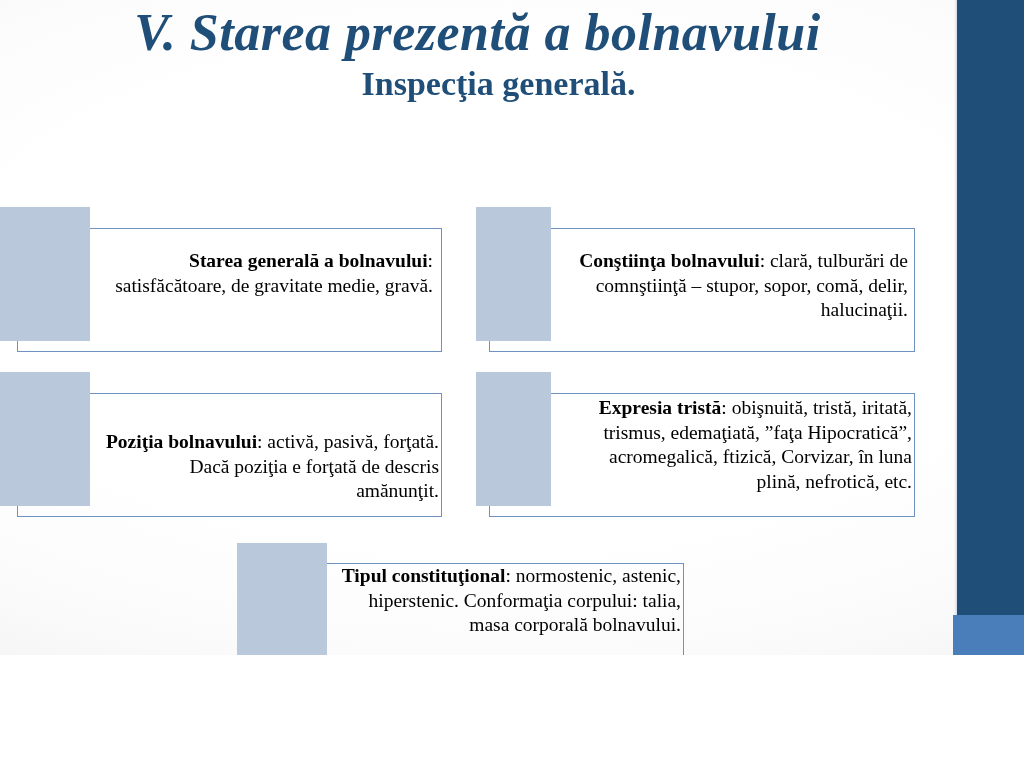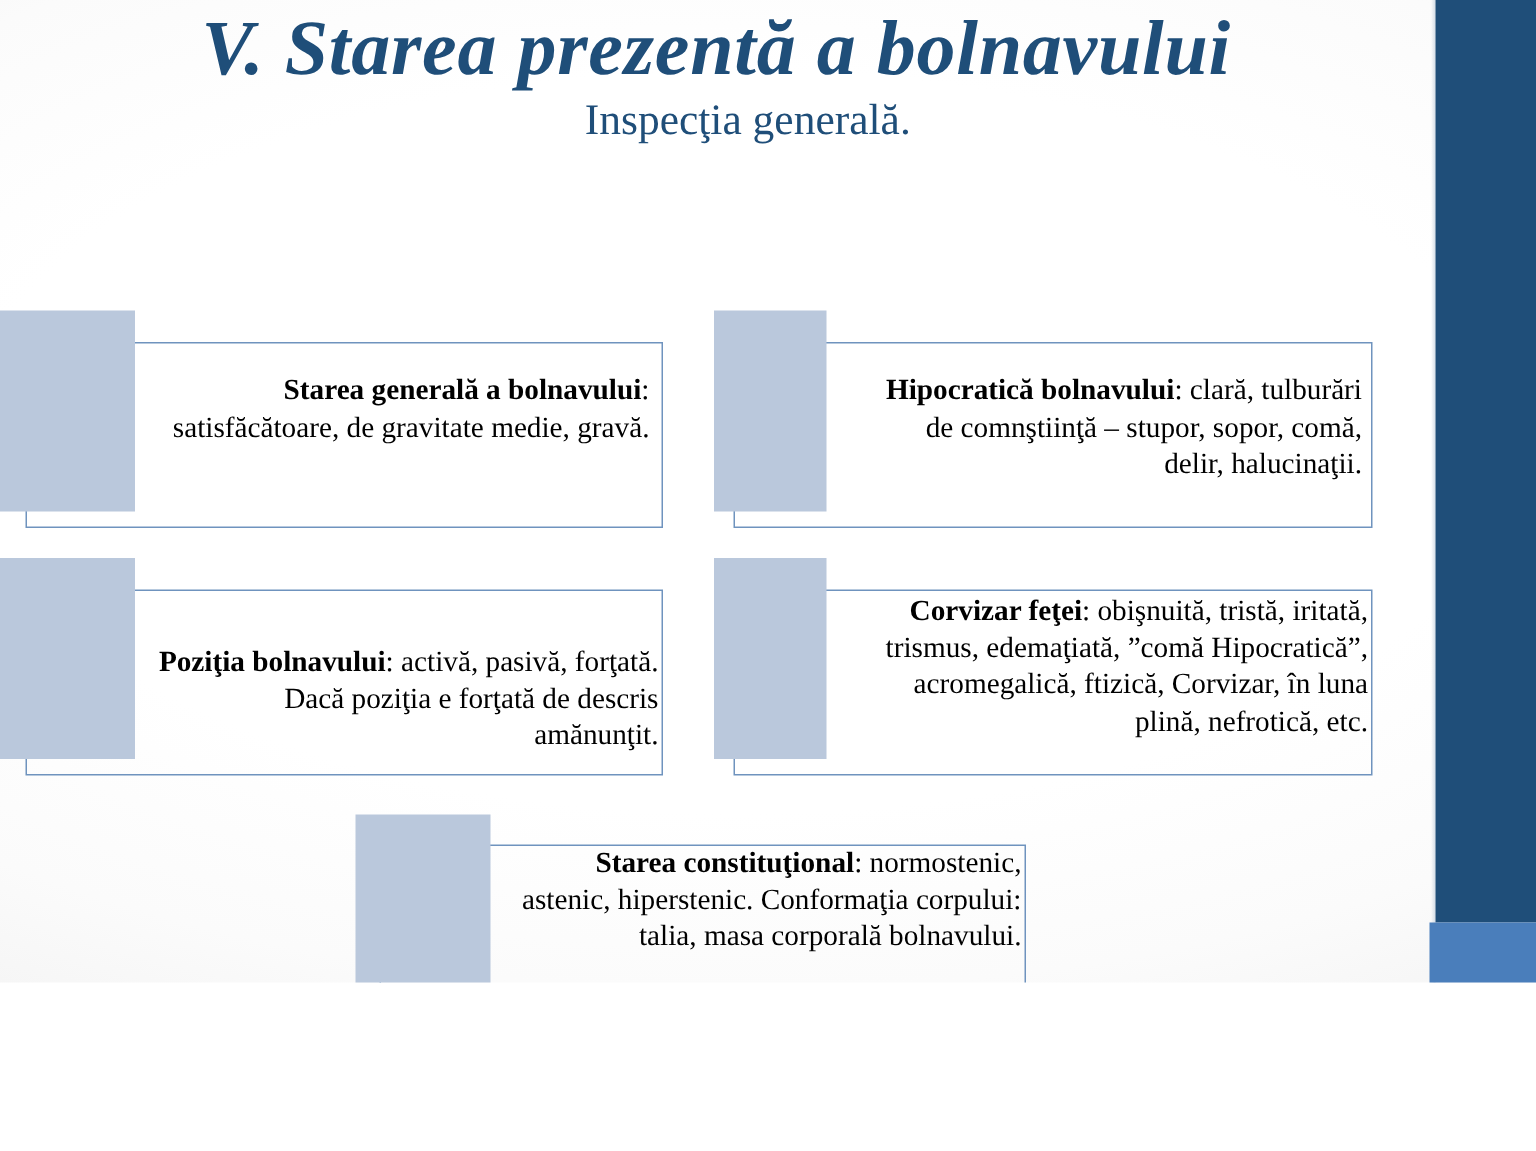--- a/index.html
+++ b/index.html
@@ -64,22 +64,22 @@
     font-style: italic;
     font-weight: bold;
     font-size: 52px;
     line-height: 1.02;
     letter-spacing: 0.5px;
     color: #1f4e79;
     white-space: nowrap;
   }
   .title-sub {
     margin-top: 6px;
-    font-weight: normal;
-    font-size: 29px;
+    font-weight: bold;
+    font-size: 34px;
     line-height: 1.1;
     color: #1f4e79;
     margin-left: 42px;
   }
 
   
   .node {
     position: absolute;
   }
   .node-frame {
@@ -145,41 +145,41 @@
     <div class="node-chip" style="background: rgb(186, 200, 220);"></div>
     <div class="node-text">
       <b>Starea generală a bolnavului</b><span>: satisfăcătoare, de gravitate medie, gravă.</span>
     </div>
   </div>
 
   <div class="node" id="node-2">
     <div class="node-frame" style="border-color: rgb(111, 147, 190);"></div>
     <div class="node-chip" style="background: rgb(186, 200, 220);"></div>
     <div class="node-text">
-      <b>Hipocratică bolnavului</b><span>: clară, tulburări de comnştiinţă – stupor, sopor, comă, delir, halucinaţii.</span>
+      <b>Conştiinţa bolnavului</b><span>: clară, tulburări de comnştiinţă – stupor, sopor, comă, delir, halucinaţii.</span>
     </div>
   </div>
 
   <div class="node" id="node-3">
     <div class="node-frame" style="border-color: rgb(111, 147, 190);"></div>
     <div class="node-chip" style="background: rgb(186, 200, 220);"></div>
     <div class="node-text">
       <b>Poziţia bolnavului</b><span>: activă, pasivă, forţată. Dacă poziţia e forţată de descris amănunţit.</span>
     </div>
   </div>
 
   <div class="node" id="node-4">
     <div class="node-frame" style="border-color: rgb(111, 147, 190);"></div>
     <div class="node-chip" style="background: rgb(186, 200, 220);"></div>
     <div class="node-text">
-      <b>Corvizar feţei</b><span>: obişnuită, tristă, iritată, trismus, edemaţiată, ”comă Hipocratică”, acromegalică, ftizică, Corvizar, în luna plină, nefrotică, etc.</span>
+      <b>Expresia tristă</b><span>: obişnuită, tristă, iritată, trismus, edemaţiată, ”faţa Hipocratică”, acromegalică, ftizică, Corvizar, în luna plină, nefrotică, etc.</span>
     </div>
   </div>
 
   <div class="node" id="node-5">
     <div class="node-frame" style="border-color: rgb(111, 147, 190);"></div>
     <div class="node-chip" style="background: rgb(186, 200, 220);"></div>
     <div class="node-text">
-      <b>Starea constituţional</b><span>: normostenic, astenic, hiperstenic. Conformaţia corpului: talia, masa corporală bolnavului.</span>
+      <b>Tipul constituţional</b><span>: normostenic, astenic, hiperstenic. Conformaţia corpului: talia, masa corporală bolnavului.</span>
     </div>
   </div>
 
 </div>
 
 </body></html>

